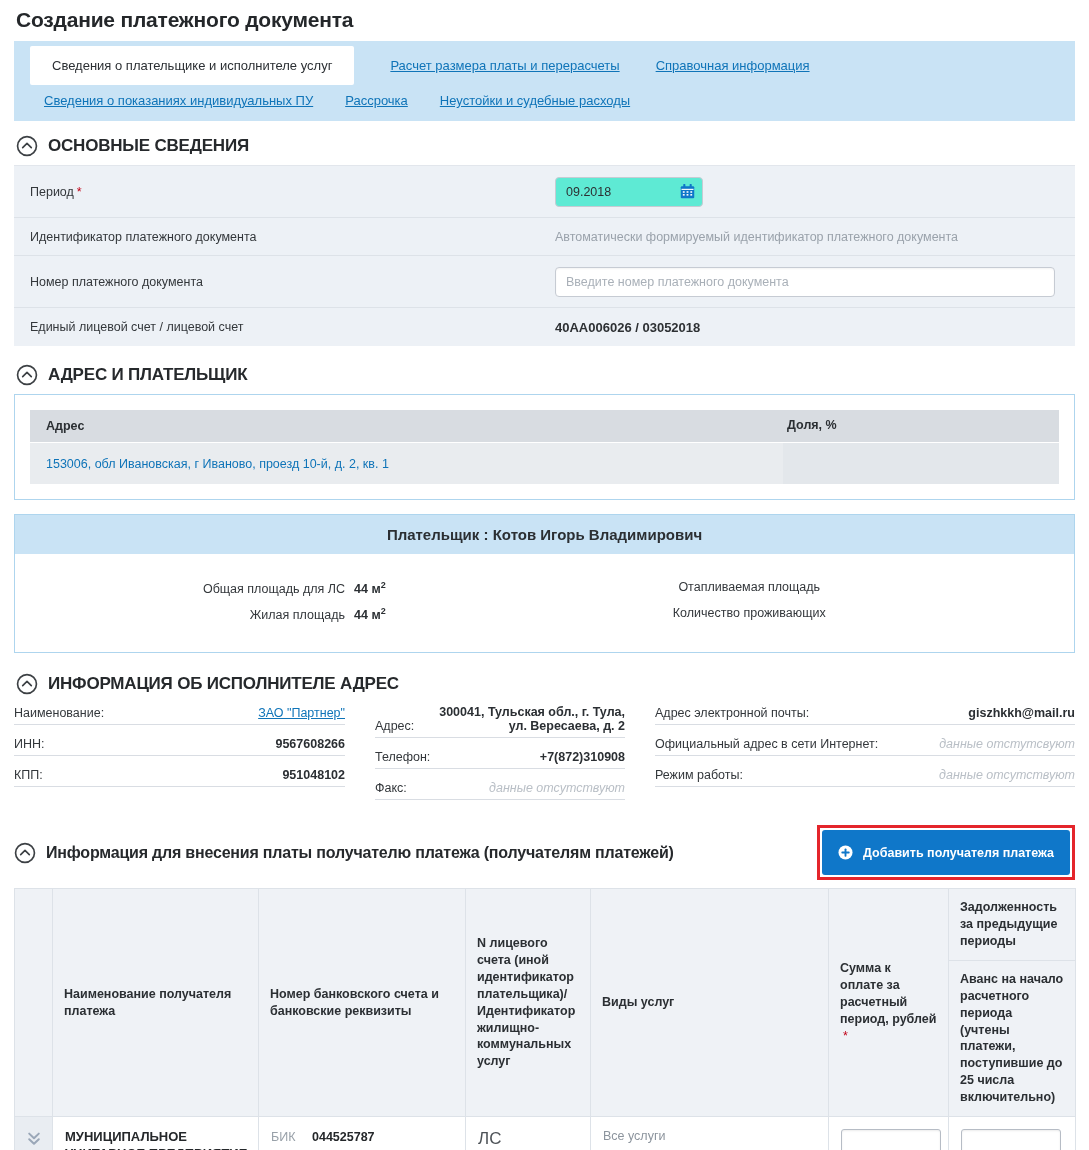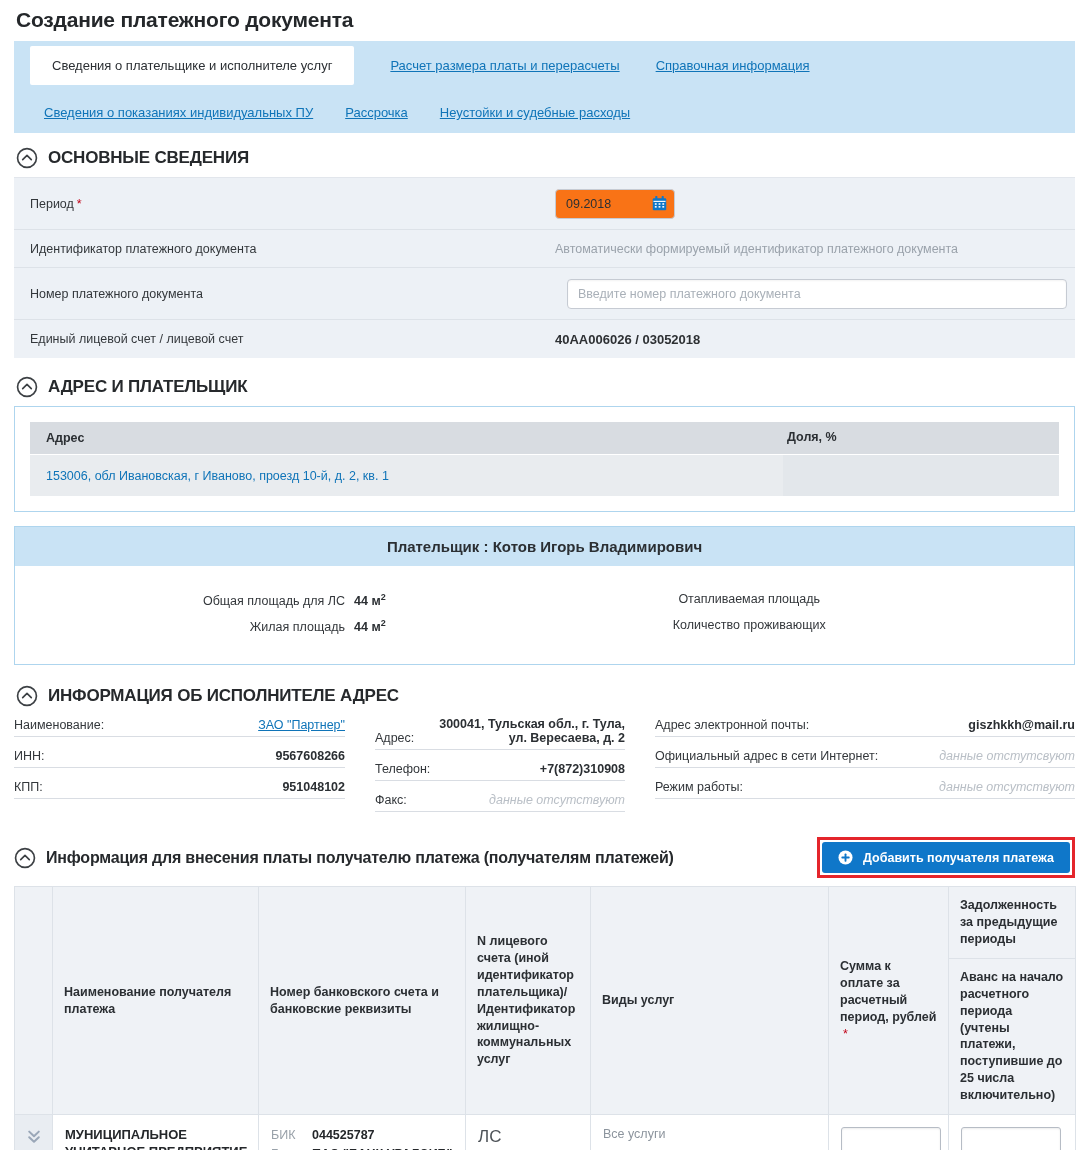--- a/index.html
+++ b/index.html
@@ -8,45 +8,45 @@
     width:1089px; min-height:1150px; background:#fff; color:#2d3033;
     font-family:"Liberation Sans", sans-serif; font-size:13px;
   }
   .page { padding:6px 14px 10px 14px; }
 
   h1.page-title { font-size:21px; font-weight:bold; color:#24272a; margin:2px 0 9px 2px; letter-spacing:-0.2px; }
 
   
   .tabbar { background:#c9e3f5; padding:5px 16px 13px 16px; }
   .tabrow { display:flex; align-items:center; gap:36px; }
-  .tabrow2 { margin-top:20px; padding-left:14px; gap:32px; }
+  .tabrow2 { margin-top:8px; padding-left:14px; gap:32px; }
   .tab-active { background:#fff; border-radius:2px; padding:12px 22px; color:#2b2f33; font-size:13px; cursor:default; }
   .tab-link { color:#0f74b8; text-decoration:underline; font-size:13px; cursor:pointer; white-space:nowrap; }
 
   
   .sec-head { display:flex; align-items:center; gap:10px; margin:14px 0 8px 2px; }
   .circle-icon { width:22px; height:22px; flex:none; cursor:pointer; }
   .circle-icon svg { display:block; }
   .sec-title { font-size:17px; font-weight:bold; color:#26292c; letter-spacing:-0.2px; }
   .sec-title-sm { font-size:16px; font-weight:bold; color:#26292c; letter-spacing:-0.2px; }
   .req { color:#c00016; margin-left:3px; font-weight:normal; }
 
   
   .basic-body { background:#edf1f6; border-top:1px solid #e2e6ec; }
   .b-row { display:flex; align-items:center; padding:0 16px; border-bottom:1px solid #dde2e8; min-height:38px; }
   .b-row.tall { min-height:52px; }
   .b-row.last { border-bottom:none; }
   .b-label { width:525px; flex:none; font-size:12.5px; color:#33373b; }
   .b-field { flex:1; display:flex; align-items:center; }
   .muted-text { color:#9aa2ab; font-size:12.5px; }
   .bold { font-weight:bold; }
-  .date-field { width:120px; height:30px; background:#f97316; border:1px solid #c6cbd3; border-radius:4px; display:flex; align-items:center; overflow:hidden; }
+  .date-field { width:148px; height:30px; background:#5eead4; border:1px solid #c6cbd3; border-radius:4px; display:flex; align-items:center; overflow:hidden; }
   .date-input { border:none; outline:none; flex:1; min-width:0; padding:0 0 0 10px; font-size:12.5px; color:#2d3033; font-family:inherit; background:transparent; }
   .cal-btn { width:30px; height:100%; display:flex; align-items:center; justify-content:center; cursor:pointer; }
-  .text-input { width:500px; height:30px; border:1px solid #c6cbd3; border-radius:4px; padding:0 10px; font-size:12.5px; font-family:inherit; color:#2d3033; box-shadow:inset 0 1px 2px rgba(0,0,0,0.05);margin-left:12px; }
+  .text-input { width:500px; height:30px; border:1px solid #c6cbd3; border-radius:4px; padding:0 10px; font-size:12.5px; font-family:inherit; color:#2d3033; box-shadow:inset 0 1px 2px rgba(0,0,0,0.05); }
   .text-input::placeholder { color:#a9b0b8; }
 
   
   .panel { border:1px solid #aed5ee; margin-top:6px; background:#fff; }
   .panel-pad { padding:15px; }
 
   .addr-head { display:flex; background:#d8dce1; font-weight:bold; font-size:12.5px; color:#2b2f33; }
   .addr-head .c-addr { flex:1; padding:9px 16px; }
   .addr-head .c-share { width:276px; flex:none; padding:8px 4px; }
   .addr-row { display:flex; margin-top:1px; }
@@ -70,21 +70,21 @@
   .f-label.wrap { white-space:normal; }
   .f-value { font-weight:bold; font-size:12.5px; color:#2b2f33; text-align:right; }
   .f-value.w190 { max-width:190px; }
   a.f-link { color:#0f74b8; text-decoration:underline; font-size:12.5px; font-weight:normal; cursor:pointer; }
   .f-muted { font-style:italic; color:#b9bfc6; font-size:12.5px; font-weight:normal; text-align:right; }
 
   
   .payees-head { display:flex; justify-content:space-between; align-items:center; margin:16px 0 8px 0; }
   .payees-title-wrap { display:flex; align-items:center; gap:10px; }
   .btn-wrap { border:3px solid #e4252b; padding:2px; flex:none; }
-  .btn-add { display:flex; align-items:center; gap:10px; background:#0f77c9; color:#fff; padding:8px 16px; font-size:12.5px; font-weight:bold; border:none; border-radius:3px; cursor:pointer; font-family:inherit; }
+  .btn-add { display:flex; align-items:center; gap:10px; background:#0f77c9; color:#fff; padding:15px 16px; font-size:12.5px; font-weight:bold; border:none; border-radius:3px; cursor:pointer; font-family:inherit; }
 
   table.pay-table { border-collapse:collapse; width:1061px; table-layout:fixed; }
   .pay-table th, .pay-table td { border:1px solid #dde2e8; }
   .pay-table th { background:#eff2f6; font-size:12.5px; font-weight:bold; color:#2b2f33; text-align:left; vertical-align:middle; padding:10px 11px; line-height:1.35; }
   .pay-table th.th-split { padding:0; vertical-align:top; }
   .th-top { padding:10px 11px; border-bottom:1px solid #dde2e8; }
   .th-bot { padding:10px 11px; }
   .pay-table td { vertical-align:top; padding:12px 10px 12px 12px; background:#fff; font-size:12.5px; }
   td.td-first { background:#e9edf2; text-align:center; padding:14px 0; }
   .dbl-chevron { display:inline-block; cursor:pointer; }

